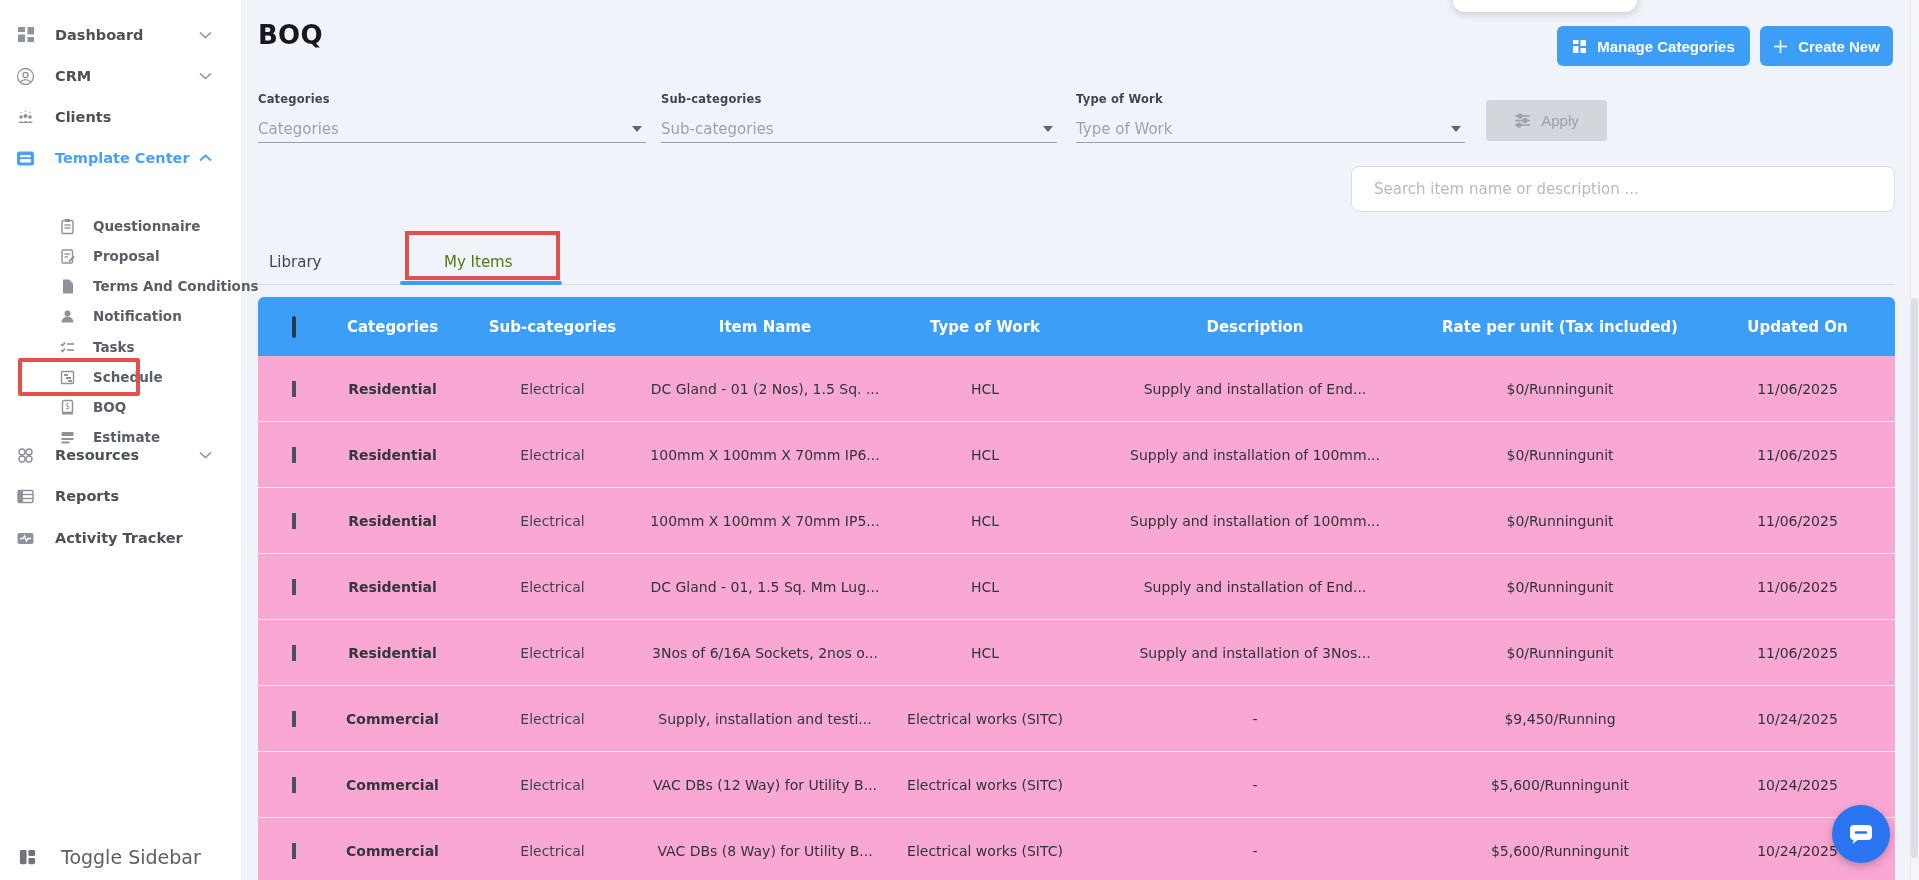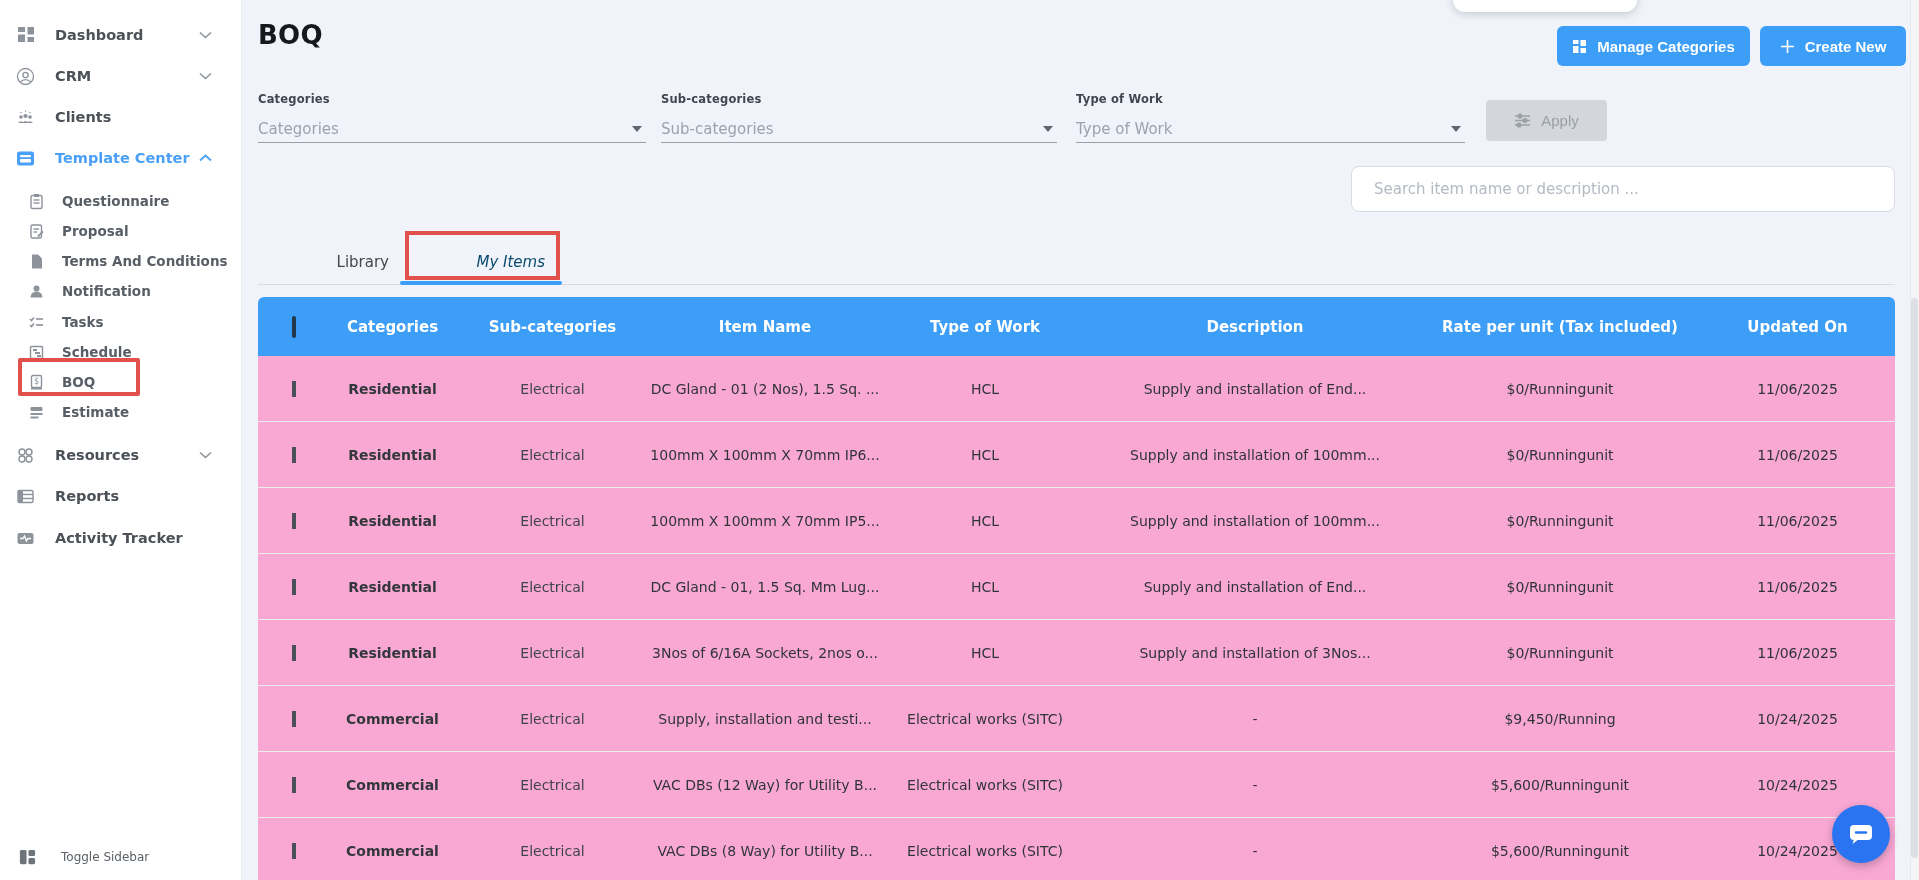--- a/index.html
+++ b/index.html
@@ -6,51 +6,51 @@
   html,body { width:1919px; height:880px; }
   body {
     position:relative; overflow:hidden;
     font-family:"DejaVu Sans","Liberation Sans",sans-serif;
     background:#f0f4fa; color:#2f3338;
   }
   
   .sidebar { position:absolute; left:0; top:0; width:242px; height:880px; background:#fff; border-right:1px solid #ebedf0; z-index:2; }
   .side-item { position:absolute; left:0; width:242px; height:32px; display:flex; align-items:center; padding-left:16px; cursor:pointer; }
   .side-item .lbl { margin-left:20px; font-size:14.5px; font-weight:600; color:#4b5157; white-space:nowrap; }
-  .side-item.child { padding-left:27px; }
+  .side-item.child { padding-left:58px;margin-top:25px; }
   .side-item.child .lbl { margin-left:16px; font-size:13.5px; color:#585e65; }
   .side-item.active .lbl { color:#4aa0f6; }
   .chev { margin-left:auto; margin-right:30px; display:flex; }
   .icon18 { width:19px; height:19px; flex:0 0 19px; display:flex; align-items:center; justify-content:center; }
   .boq-box { position:absolute; left:18px; top:358px; width:122px; height:38px; border:4px solid #e2504c; border-radius:2px; pointer-events:none; }
   .toggle-row { position:absolute; left:0; top:840px; width:242px; height:34px; display:flex; align-items:center; padding-left:18px; cursor:pointer; }
-  .toggle-row .lbl { margin-left:24px; font-size:12px; color:#5a6066; }
+  .toggle-row .lbl { margin-left:24px; font-size:19px; color:#5a6066; }
   
   .page-title { position:absolute; left:258px; top:20px; font-size:26px; font-weight:bold; color:#16181b; letter-spacing:.3px; }
   .btn { position:absolute; top:26px; height:40px; display:flex; align-items:center; justify-content:center; gap:10px;
          background:#3d9ef7; color:#fff; border-radius:6px; font-weight:bold; font-size:15px; cursor:pointer; border:none; }
   .btn-manage { left:1557px; width:193px; }
-  .btn-create { left:1760px; width:146px; }
+  .btn-create { left:1760px; width:133px; }
   .notch { position:absolute; left:1453px; top:-16px; width:184px; height:28px; background:#fff; border-radius:12px; box-shadow:0 2px 8px rgba(0,0,0,.18); }
   
   .filter { position:absolute; top:92px; }
   .filter .flabel { font-size:11.5px; font-weight:bold; color:#40464d; letter-spacing:.2px; }
   .fcontrol { margin-top:9px; height:28px; display:flex; align-items:center; justify-content:space-between; border-bottom:1px solid #9aa0a6; cursor:pointer; }
   .fcontrol .fval { font-size:15px; color:#9aa3ad; }
   .tri-down { width:0; height:0; border-left:5.5px solid transparent; border-right:5.5px solid transparent; border-top:6.5px solid #5f6670; margin-right:4px; }
   .f1 { left:258px; width:388px; } .f2 { left:661px; width:396px; } .f3 { left:1076px; width:389px; }
   .btn-apply { position:absolute; left:1486px; top:100px; width:121px; height:41px; background:#d3d6da; border-radius:4px; border:none;
                display:flex; align-items:center; justify-content:center; gap:10px; font-size:15px; color:#9ba1a8; cursor:default; }
   .searchbox { position:absolute; left:1351px; top:166px; width:544px; height:46px; background:#fff; border:1px solid #d8dce2; border-radius:8px; display:flex; align-items:center; }
   .searchbox input { border:none; outline:none; background:transparent; width:100%; padding:0 22px; font-size:15px; color:#3a3f45; font-family:inherit; }
   .searchbox input::placeholder { color:#b3bac3; }
   
-  .tab { position:absolute; top:243px; width:120px; height:38px; display:flex; align-items:center; justify-content:flex-end; font-size:15px; cursor:pointer; }
+  .tab { position:absolute; top:243px; width:120px; height:38px; display:flex; align-items:center; justify-content:flex-start; font-size:15px; cursor:pointer; }
   .tab-library { left:269px; color:#43484e; }
-  .tab-myitems { left:425px; color:#0c4a6e;font-style:italic; }
+  .tab-myitems { left:444px; color:#4d7c0f; }
   .tab-underline { position:absolute; left:400px; top:281px; width:162px; height:4px; background:#3d9ef7; border-radius:2px; }
   .tabs-divider { position:absolute; left:258px; top:284px; width:1637px; height:1px; background:#dcdcdc; }
   .myitems-box { position:absolute; left:405px; top:231px; width:155px; height:49px; border:4px solid #e2504c; pointer-events:none; }
   
   .table { position:absolute; left:258px; top:297px; width:1637px; }
   .trow { display:grid; grid-template-columns:72px 125px 195px 230px 210px 330px 280px 195px; align-items:center; }
   .thead { height:59px; background:#3d9ef7; border-radius:6px 6px 0 0; color:#fff; font-weight:bold; font-size:15px; }
   .thead > div { text-align:center; }
   .tbody-row { height:66px; background:#f9a8d4; border-bottom:1px solid #ececec; font-size:14px; color:#303439; cursor:pointer; }
   .tbody-row > div { text-align:center; white-space:nowrap; overflow:hidden; }

